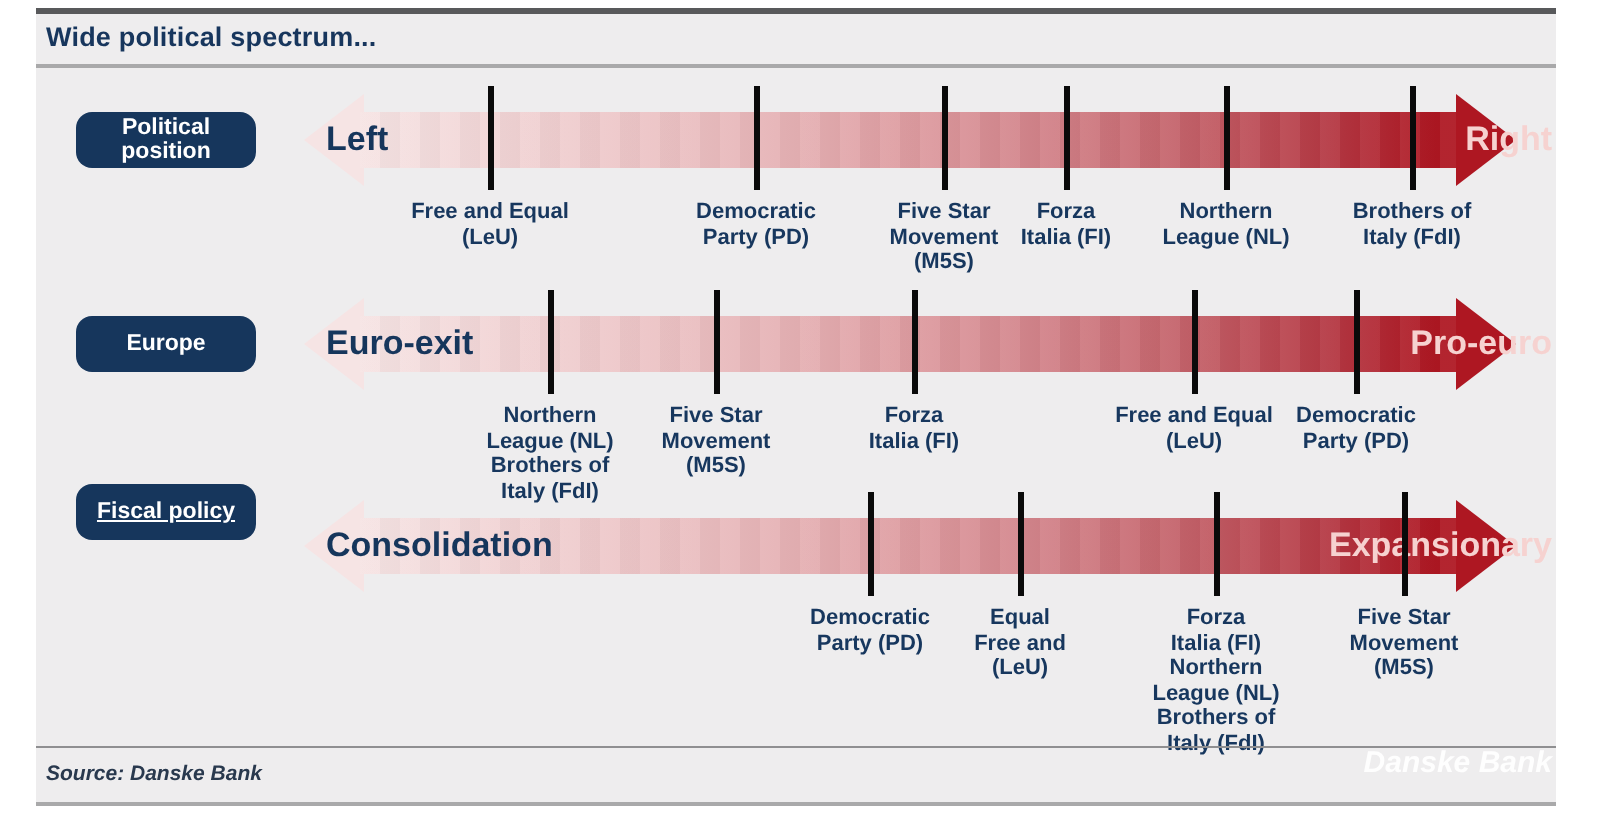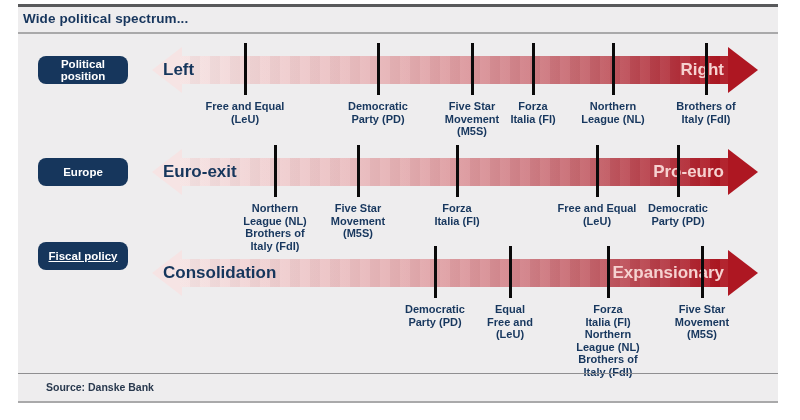--- a/index.html
+++ b/index.html
@@ -24,21 +24,21 @@
   .rule.title  { top: 32px;  height: 2px; background: #a9a9aa; }
   .rule.source { top: 373px; height: 1px; background: #8f8f91; }
   .rule.bottom { top: 401px; height: 2px; background: #a9a9aa; }
   .fig-title {
     position: absolute; left: 23px; top: 11px;
     font-size: 13.5px; font-weight: bold; color: #17365d;
     letter-spacing: 0.1px;
   }
   .source-line {
     position: absolute; left: 23px; top: 381px;
-    font-size: 10.5px; font-weight: 600; color: #29394e; margin-left: 23px;
+    font-size: 10.5px; font-style: italic; font-weight: 600; color: #29394e;
   }
   .watermark {
     position: absolute; right: 24px; top: 373px;
     font-size: 15px; font-style: italic; font-weight: bold;
     color: rgba(255,255,255,0.92);
   }
   .chip {
     position: absolute; left: 38px; width: 90px; height: 28px;
     background: #16365c; border-radius: 8px;
     color: #ffffff; font-size: 11.5px; font-weight: bold;
@@ -55,21 +55,21 @@
         #dc989d 52%, #d07e85 64%, #c35f67 76%, #b53944 88%, #ae1722 98%);
   }
   .head { position: absolute; width: 30px; height: 46px; }
   .head.left  { left: 152px; background: #f6e4e4; clip-path: polygon(100% 0, 0 50%, 100% 100%); }
   .head.right { left: 728px; background: #ae1722; clip-path: polygon(0 0, 100% 50%, 0 100%); }
   .end-label {
     position: absolute; font-size: 17px; font-weight: bold; line-height: 16px;
     white-space: nowrap;
   }
   .end-label.left  { left: 163px; color: #16365c; }
-  .end-label.right { left: 572px; width: 152px; text-align: right; color: #f6d2d0; }
+  .end-label.right { left: 624px; width: 152px; text-align: right; color: #f6d2d0; }
   .tick { position: absolute; width: 3px; height: 52px; background: #0a0a0a; }
   .tick-label {
     position: absolute; width: 116px; text-align: center;
     font-size: 11px; font-weight: 600; color: #17375e; line-height: 12.5px;
   }
 </style>
 </head>
 <body>
 
 <div class="page">
@@ -186,13 +186,14 @@
           <div>Five Star</div>
           <div>Movement</div>
           <div>(M5S)</div>
         </div>
       </div>
     </div>
 
   <div class="rule source"></div>
   <div class="source-line">Source: Danske Bank</div>
   <div class="rule bottom"></div>
+  <div class="watermark">Danske Bank</div>
 </div>
 
 </body></html>

